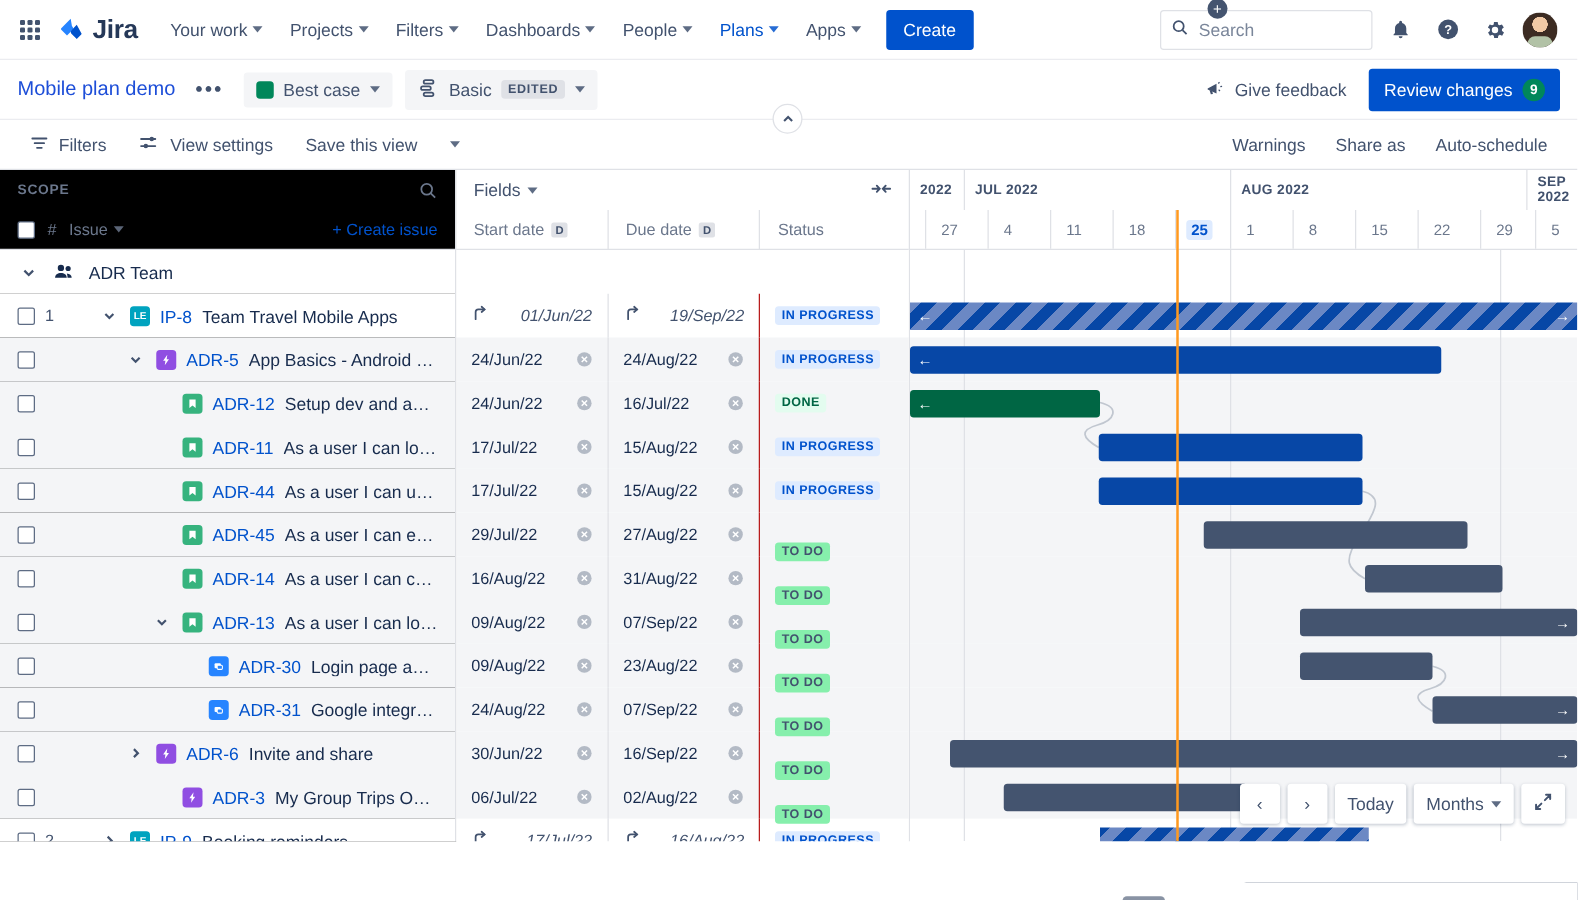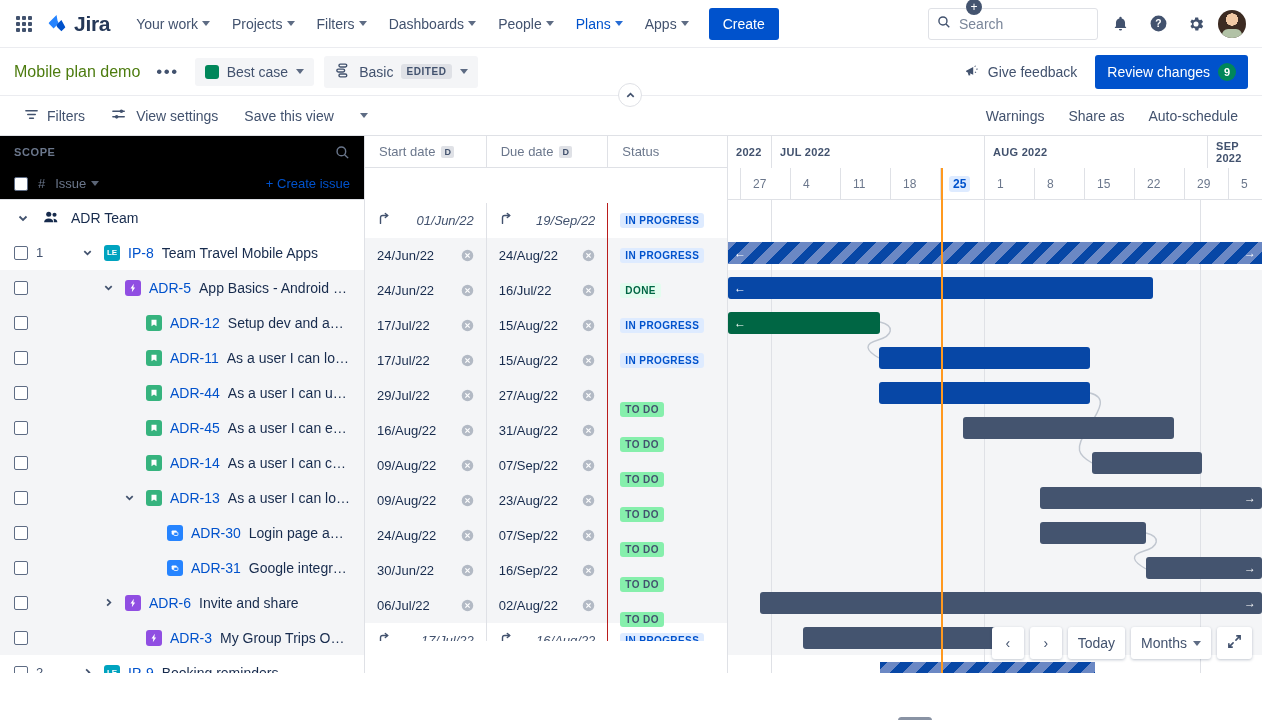--- a/index.html
+++ b/index.html
@@ -45,21 +45,21 @@
     border-radius: 50%; cursor: pointer; color: #42526e; }
   .avatar { width: 28px; height: 28px; border-radius: 50%; overflow: hidden; cursor: pointer;
     background: radial-gradient(circle at 50% 34%, #f1c9a5 0 26%, transparent 27%),
       linear-gradient(#3c2b22, #3c2b22); position: relative; }
   .avatar::after { content:''; position:absolute; left:4px; right:4px; bottom:0; height:9px;
     background:#b2c2a6; border-radius:6px 6px 0 0;}
 
   
   .planbar { height: 48px; display: flex; align-items: center; gap: 10px;
     padding: 0 14px; border-bottom: 1px solid #ebecf0; position: relative; background:#fff;}
-  .plantitle { font-size: 16px; font-weight: 500; color: #4d7c0f; }
+  .plantitle { font-size: 16px; font-weight: 500; color: #1d4ed8; }
   .dots { color: #42526e; font-size: 17px; letter-spacing: 1.5px; padding: 2px 6px; border-radius: 3px; cursor: pointer; line-height: 10px;}
   .chip { display: flex; align-items: center; gap: 8px; background: #f4f5f7;
     border-radius: 3px; padding: 6px 10px; font-size: 14px; color: #42526e; cursor: pointer; }
   .swatch { width: 14px; height: 14px; border-radius: 3px; background: #00875a; }
   .edited-tag { background: #dfe1e6; color: #42526e; font-size: 10px; font-weight: 700;
     letter-spacing: .6px; padding: 2px 5px; border-radius: 3px; }
   .planbar-right { margin-left: auto; display: flex; align-items: center; gap: 8px; }
   .ghost-btn { background: transparent; border: none; font-family: inherit; font-size: 14px;
     color: #42526e; border-radius: 3px; padding: 7px 10px; cursor: pointer; display:flex; align-items:center; gap:7px;}
   .primary-btn { background: #0052cc; color: #fff; border: none; font-family: inherit;
@@ -578,20 +578,32 @@
               </svg>
             </span>
             <span class="itype level">LE</span>
             <span class="ikey">IP-9</span>
             <span class="isummary">Booking reminders</span>
           </div>
         </div>
     </div>
 
     <div class="fields-pane">
+      <div class="fields-head">
+        <span class="fields-label">
+          <span>Fields</span>
+          <span class="caret"></span>
+        </span>
+        <span class="collapse-arrows">
+          <svg width="16" height="12" viewBox="0 0 18 12" fill="none" stroke="#42526e" stroke-width="1.7" stroke-linecap="round">
+            <path d="M1 6h6M5 3.2 7.6 6 5 8.8"></path>
+            <path d="M17 6h-6M13 3.2 10.4 6 13 8.8"></path>
+          </svg>
+        </span>
+      </div>
       <div class="col-head fields-colhead">
         <div class="fcell start">
           <span>Start date</span>
           <span class="dbadge">D</span>
         </div>
         <div class="fcell due">
           <span>Due date</span>
           <span class="dbadge">D</span>
         </div>
         <div class="fcell status">
@@ -901,21 +913,21 @@
           </div>
         </div>
     </div>
 
     <div class="timeline-pane">
       <div class="tl-head">
         <div class="tl-months" id="tl-months">
           <div class="tl-month first" style="left:0px">2022</div>
         <div class="tl-month" style="left: 43px;">JUL 2022</div>
             <div class="tl-month" style="left: 256px;">AUG 2022</div>
-            <div class="tl-month" style="left: 479px;">SEP 2022</div>
+            <div class="tl-month" style="left: 493px;">SEP 2022</div>
           </div>
         <div class="tl-weeks" id="tl-weeks">
             <div class="tl-week" style="left: 12px;">
               <span class="wk">27</span>
             </div>
             <div class="tl-week" style="left: 62px;">
               <span class="wk">4</span>
             </div>
             <div class="tl-week" style="left: 112px;">
               <span class="wk">11</span>

